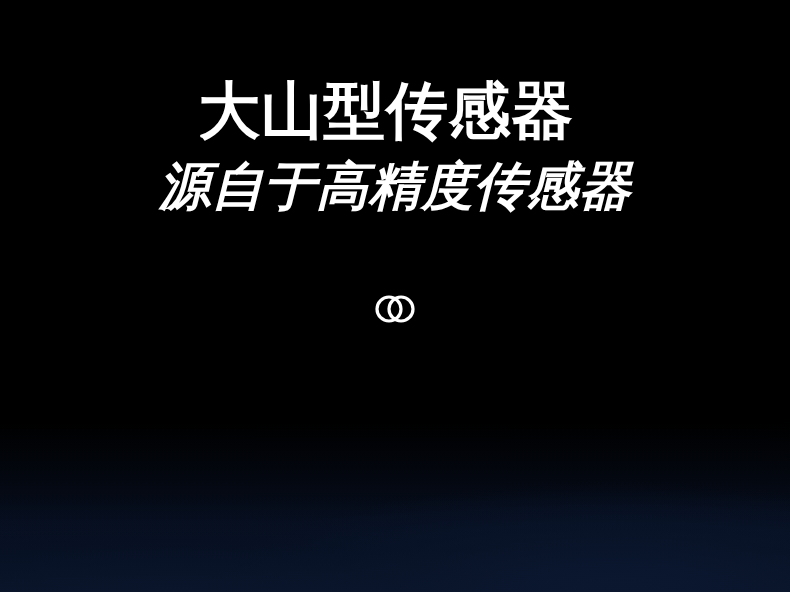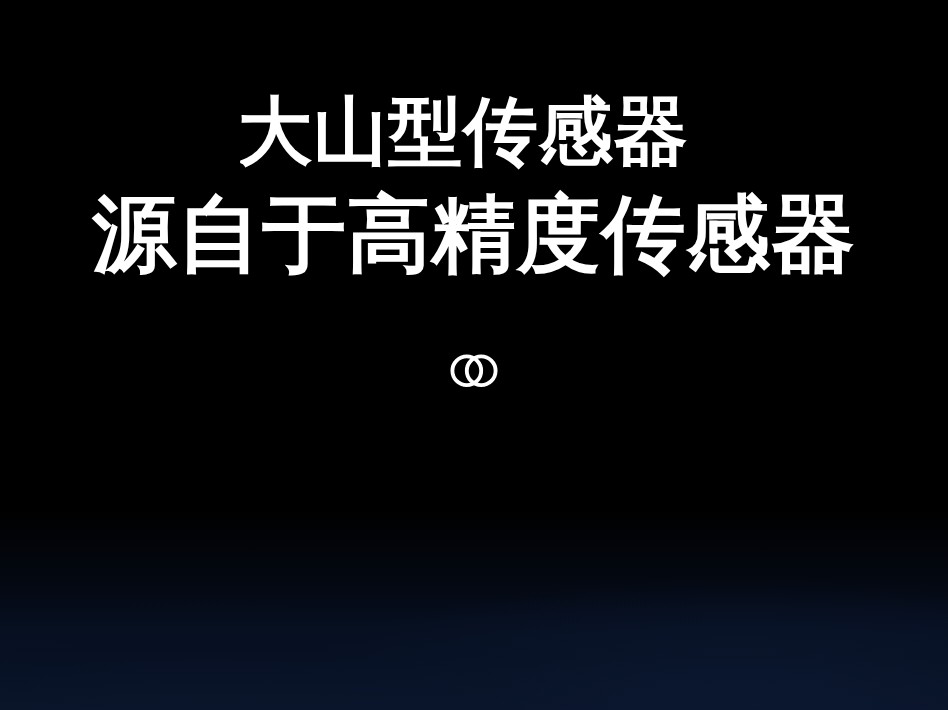--- a/index.html
+++ b/index.html
@@ -79,21 +79,22 @@
     left: 0;
     right: 18px;
     top: 80px;
     font-size: 62px;
   }
   #headline-line-2 {
     position: absolute;
     left: 0;
     right: 0;
     top: 160px;
-    font-size: 70px;
+    font-size: 52px;
+    font-style: italic;
   }
 
   #logo-mark {
     position: absolute;
     left: 50%;
     top: 292px;
     transform: translateX(-50%);
     width: 48px;
     height: 34px;
     line-height: 0;

